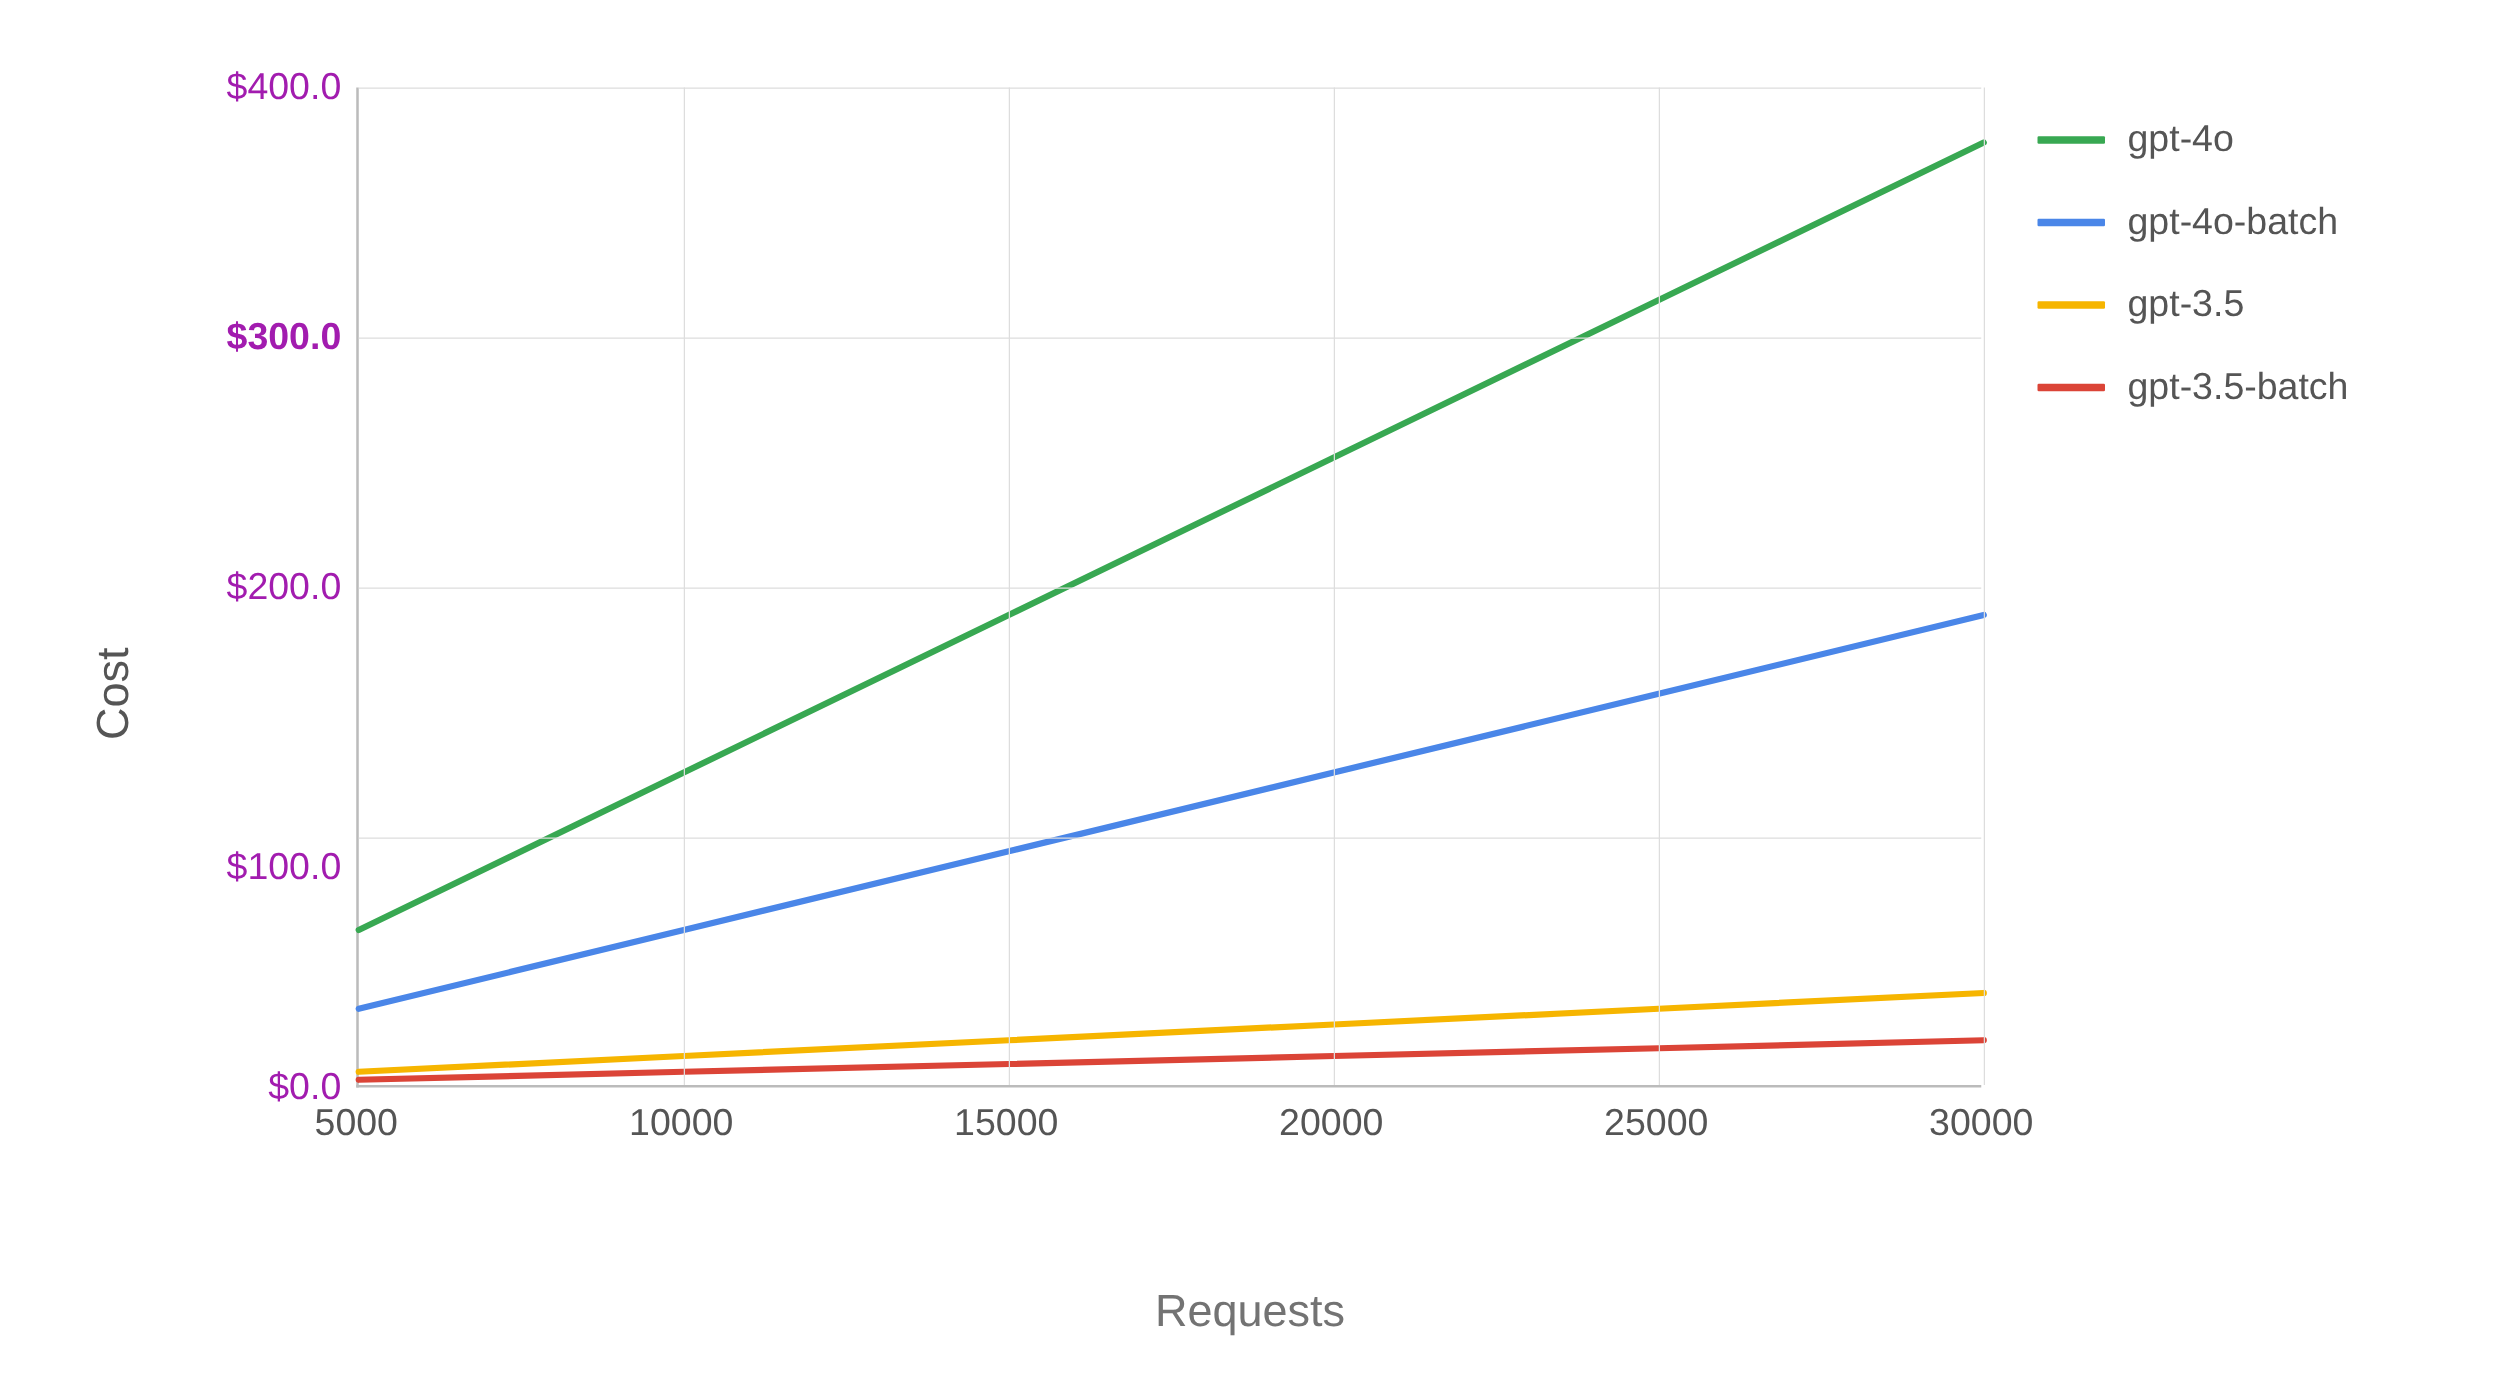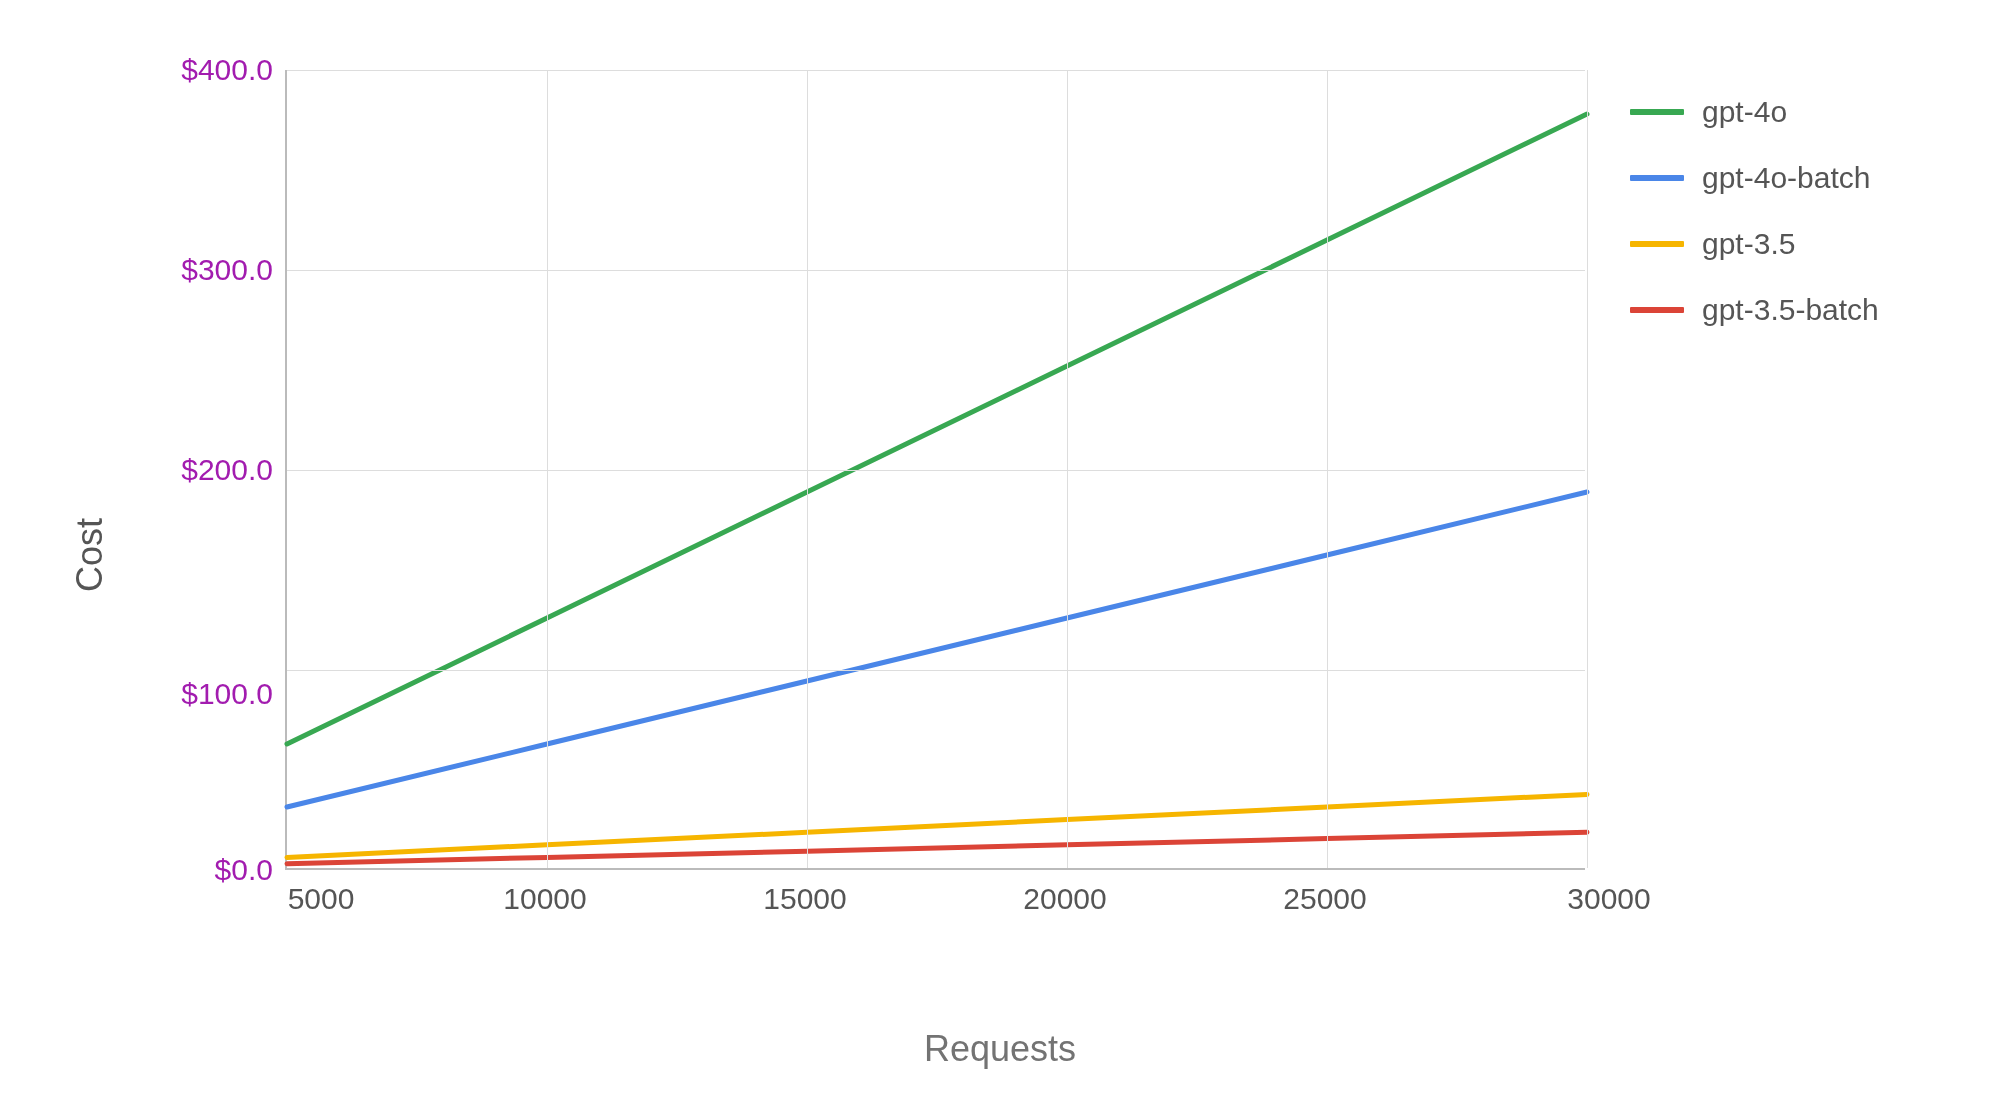--- a/index.html
+++ b/index.html
@@ -131,28 +131,28 @@
         <div class="gridline-v" style="left: 260px;"></div>
         <div class="gridline-v" style="left: 520px;"></div>
         <div class="gridline-v" style="left: 780px;"></div>
         <div class="gridline-v" style="left: 1040px;"></div>
         <div class="gridline-v" style="left: 1300px;"></div>
       </div>
 
   <div class="y-tick-label" style="top: 800px;">$0.0</div>
       <div class="y-tick-label" style="top: 600px; margin-top: 24px;">$100.0</div>
       <div class="y-tick-label" style="top: 400px;">$200.0</div>
-      <div class="y-tick-label" style="top: 200px;">$300.0</div>
+      <div class="y-tick-label" style="top: 200px; font-weight: bold;">$300.0</div>
       <div class="y-tick-label" style="top: 0px;">$400.0</div>
-      <div class="x-tick-label" style="left: 0px; margin-left: 36px;">5000</div>
+      <div class="x-tick-label" style="left: 0px;">5000</div>
       <div class="x-tick-label" style="left: 260px;">10000</div>
       <div class="x-tick-label" style="left: 520px;">15000</div>
       <div class="x-tick-label" style="left: 780px;">20000</div>
       <div class="x-tick-label" style="left: 1040px;">25000</div>
-      <div class="x-tick-label" style="left: 1300px; margin-left: 24px;">30000</div>
+      <div class="x-tick-label" style="left: 1300px;">30000</div>
     </div>
 
   <div class="x-axis-label">Requests</div>
 
   <div class="legend" id="legend">
       <div class="legend-item">
         <div class="legend-swatch" style="background: rgb(56, 168, 82);"></div>
         <div class="legend-text">gpt-4o</div>
       </div>
       <div class="legend-item">

